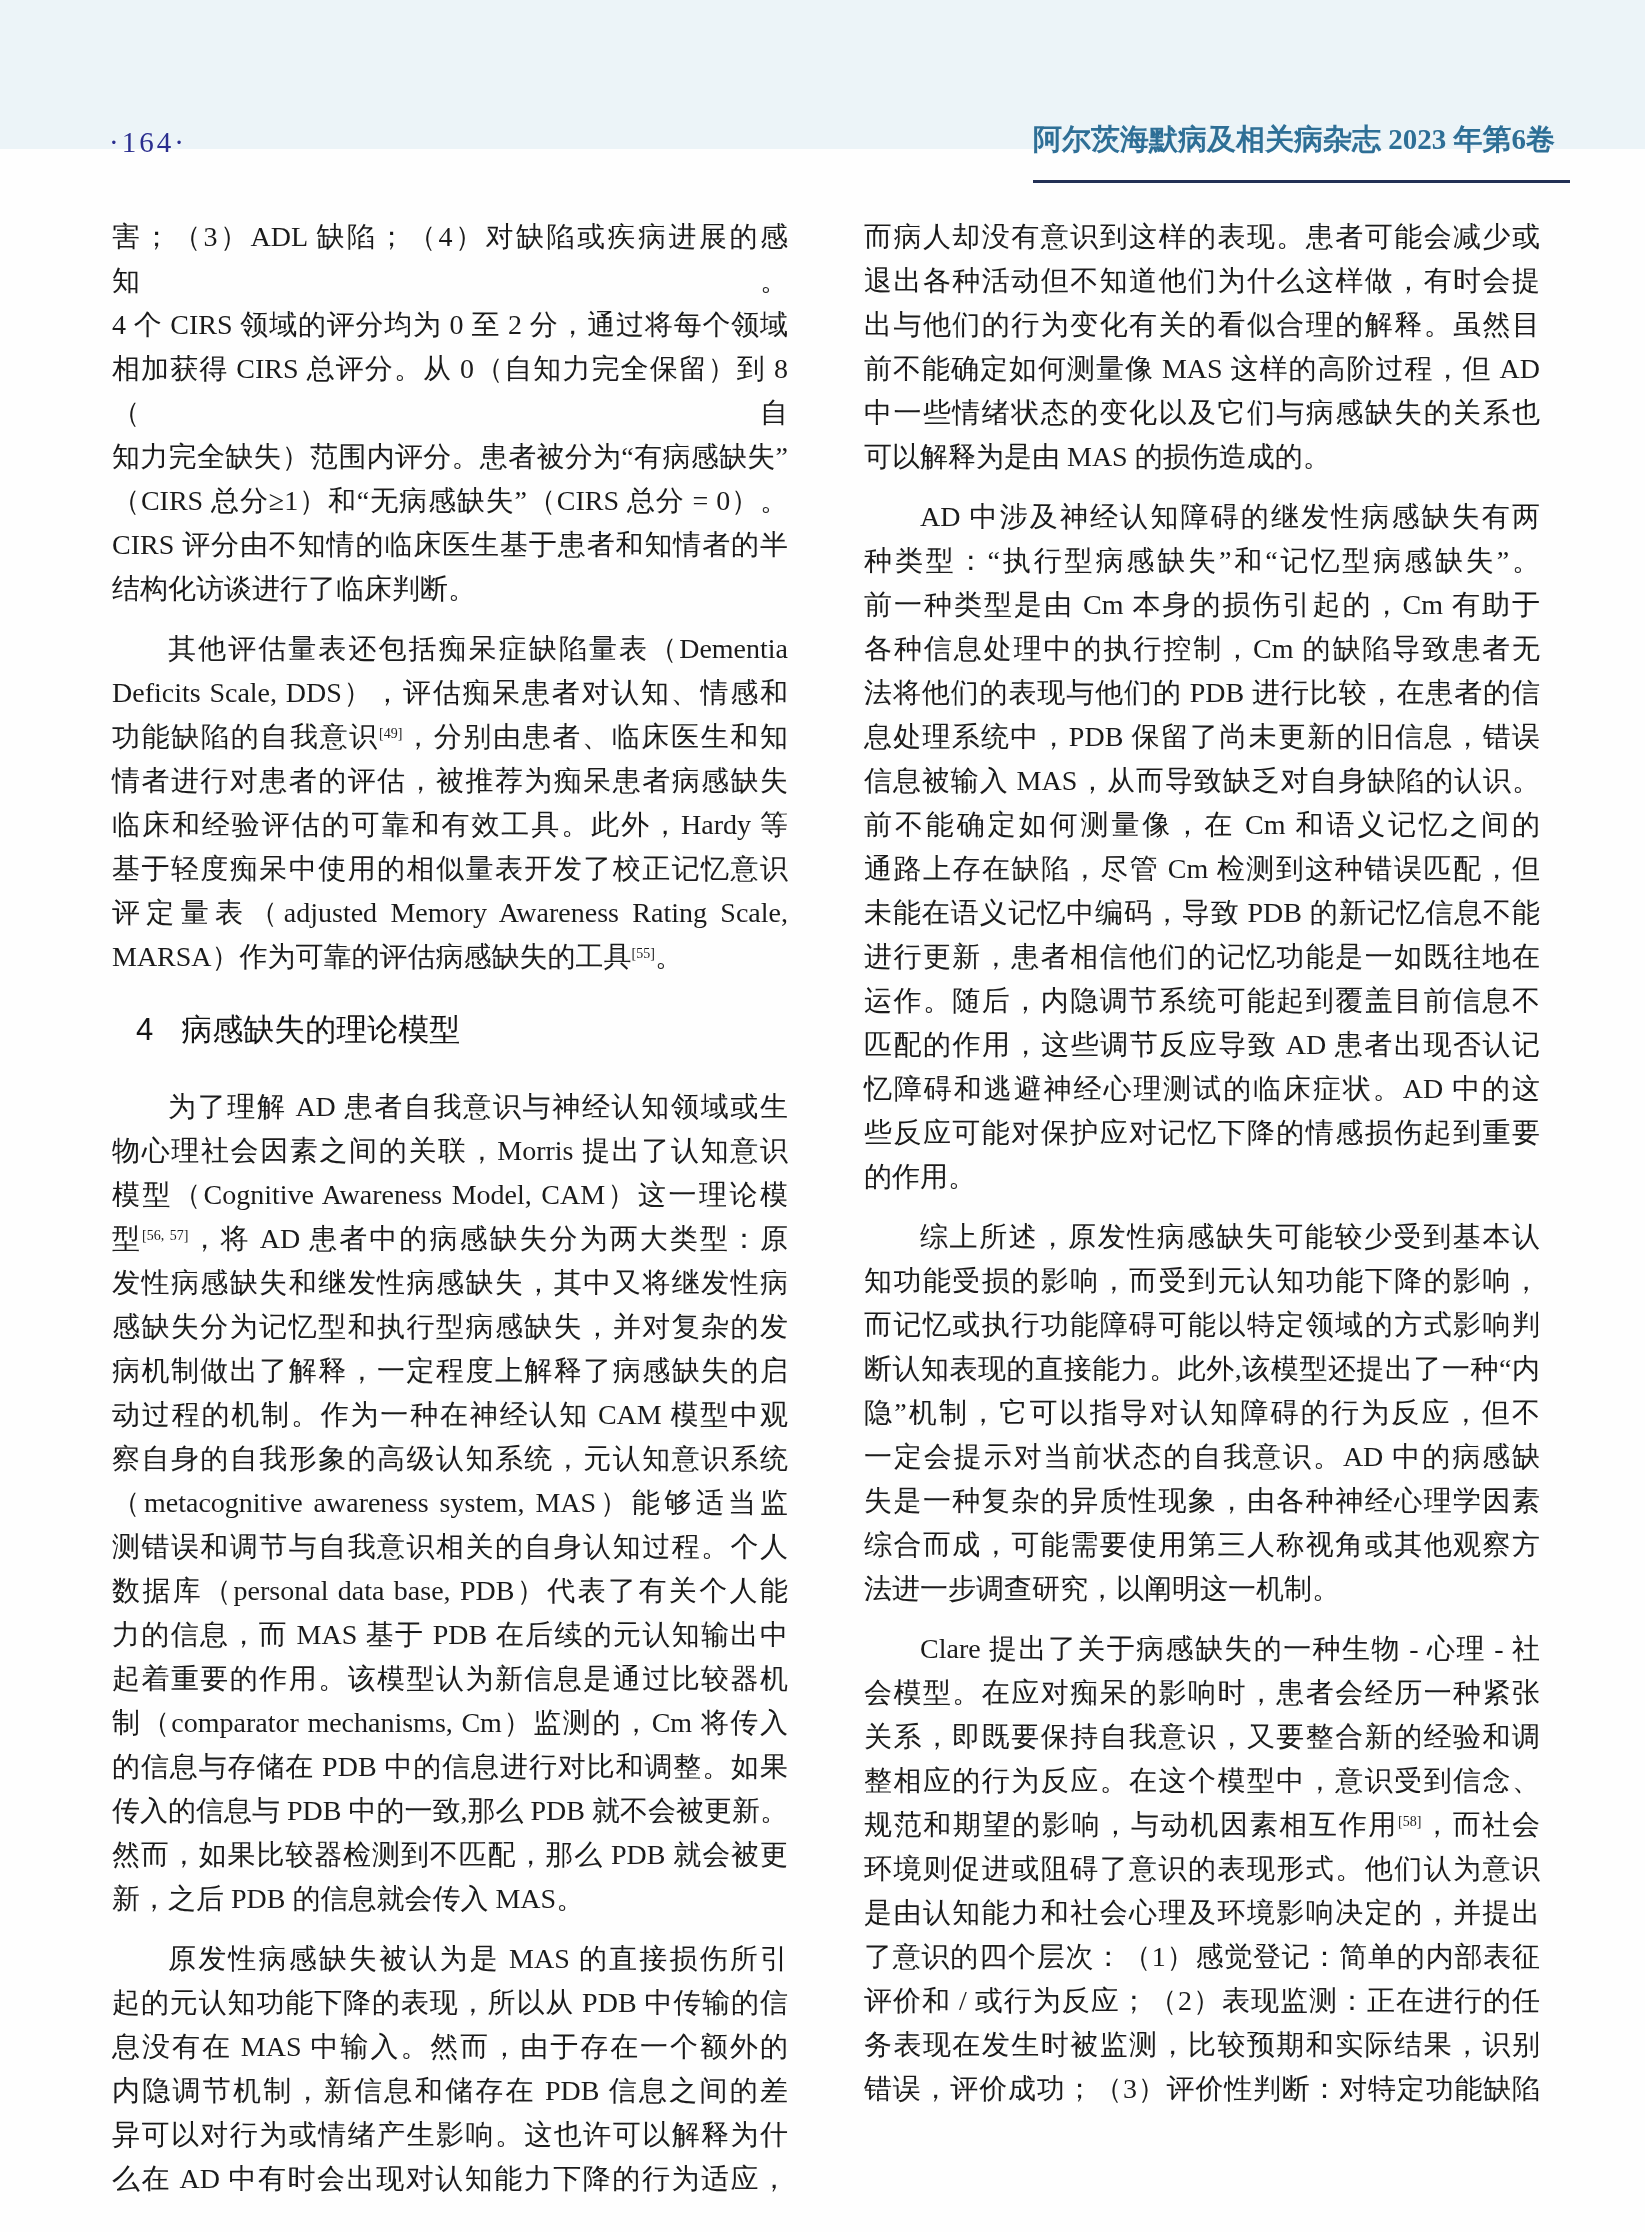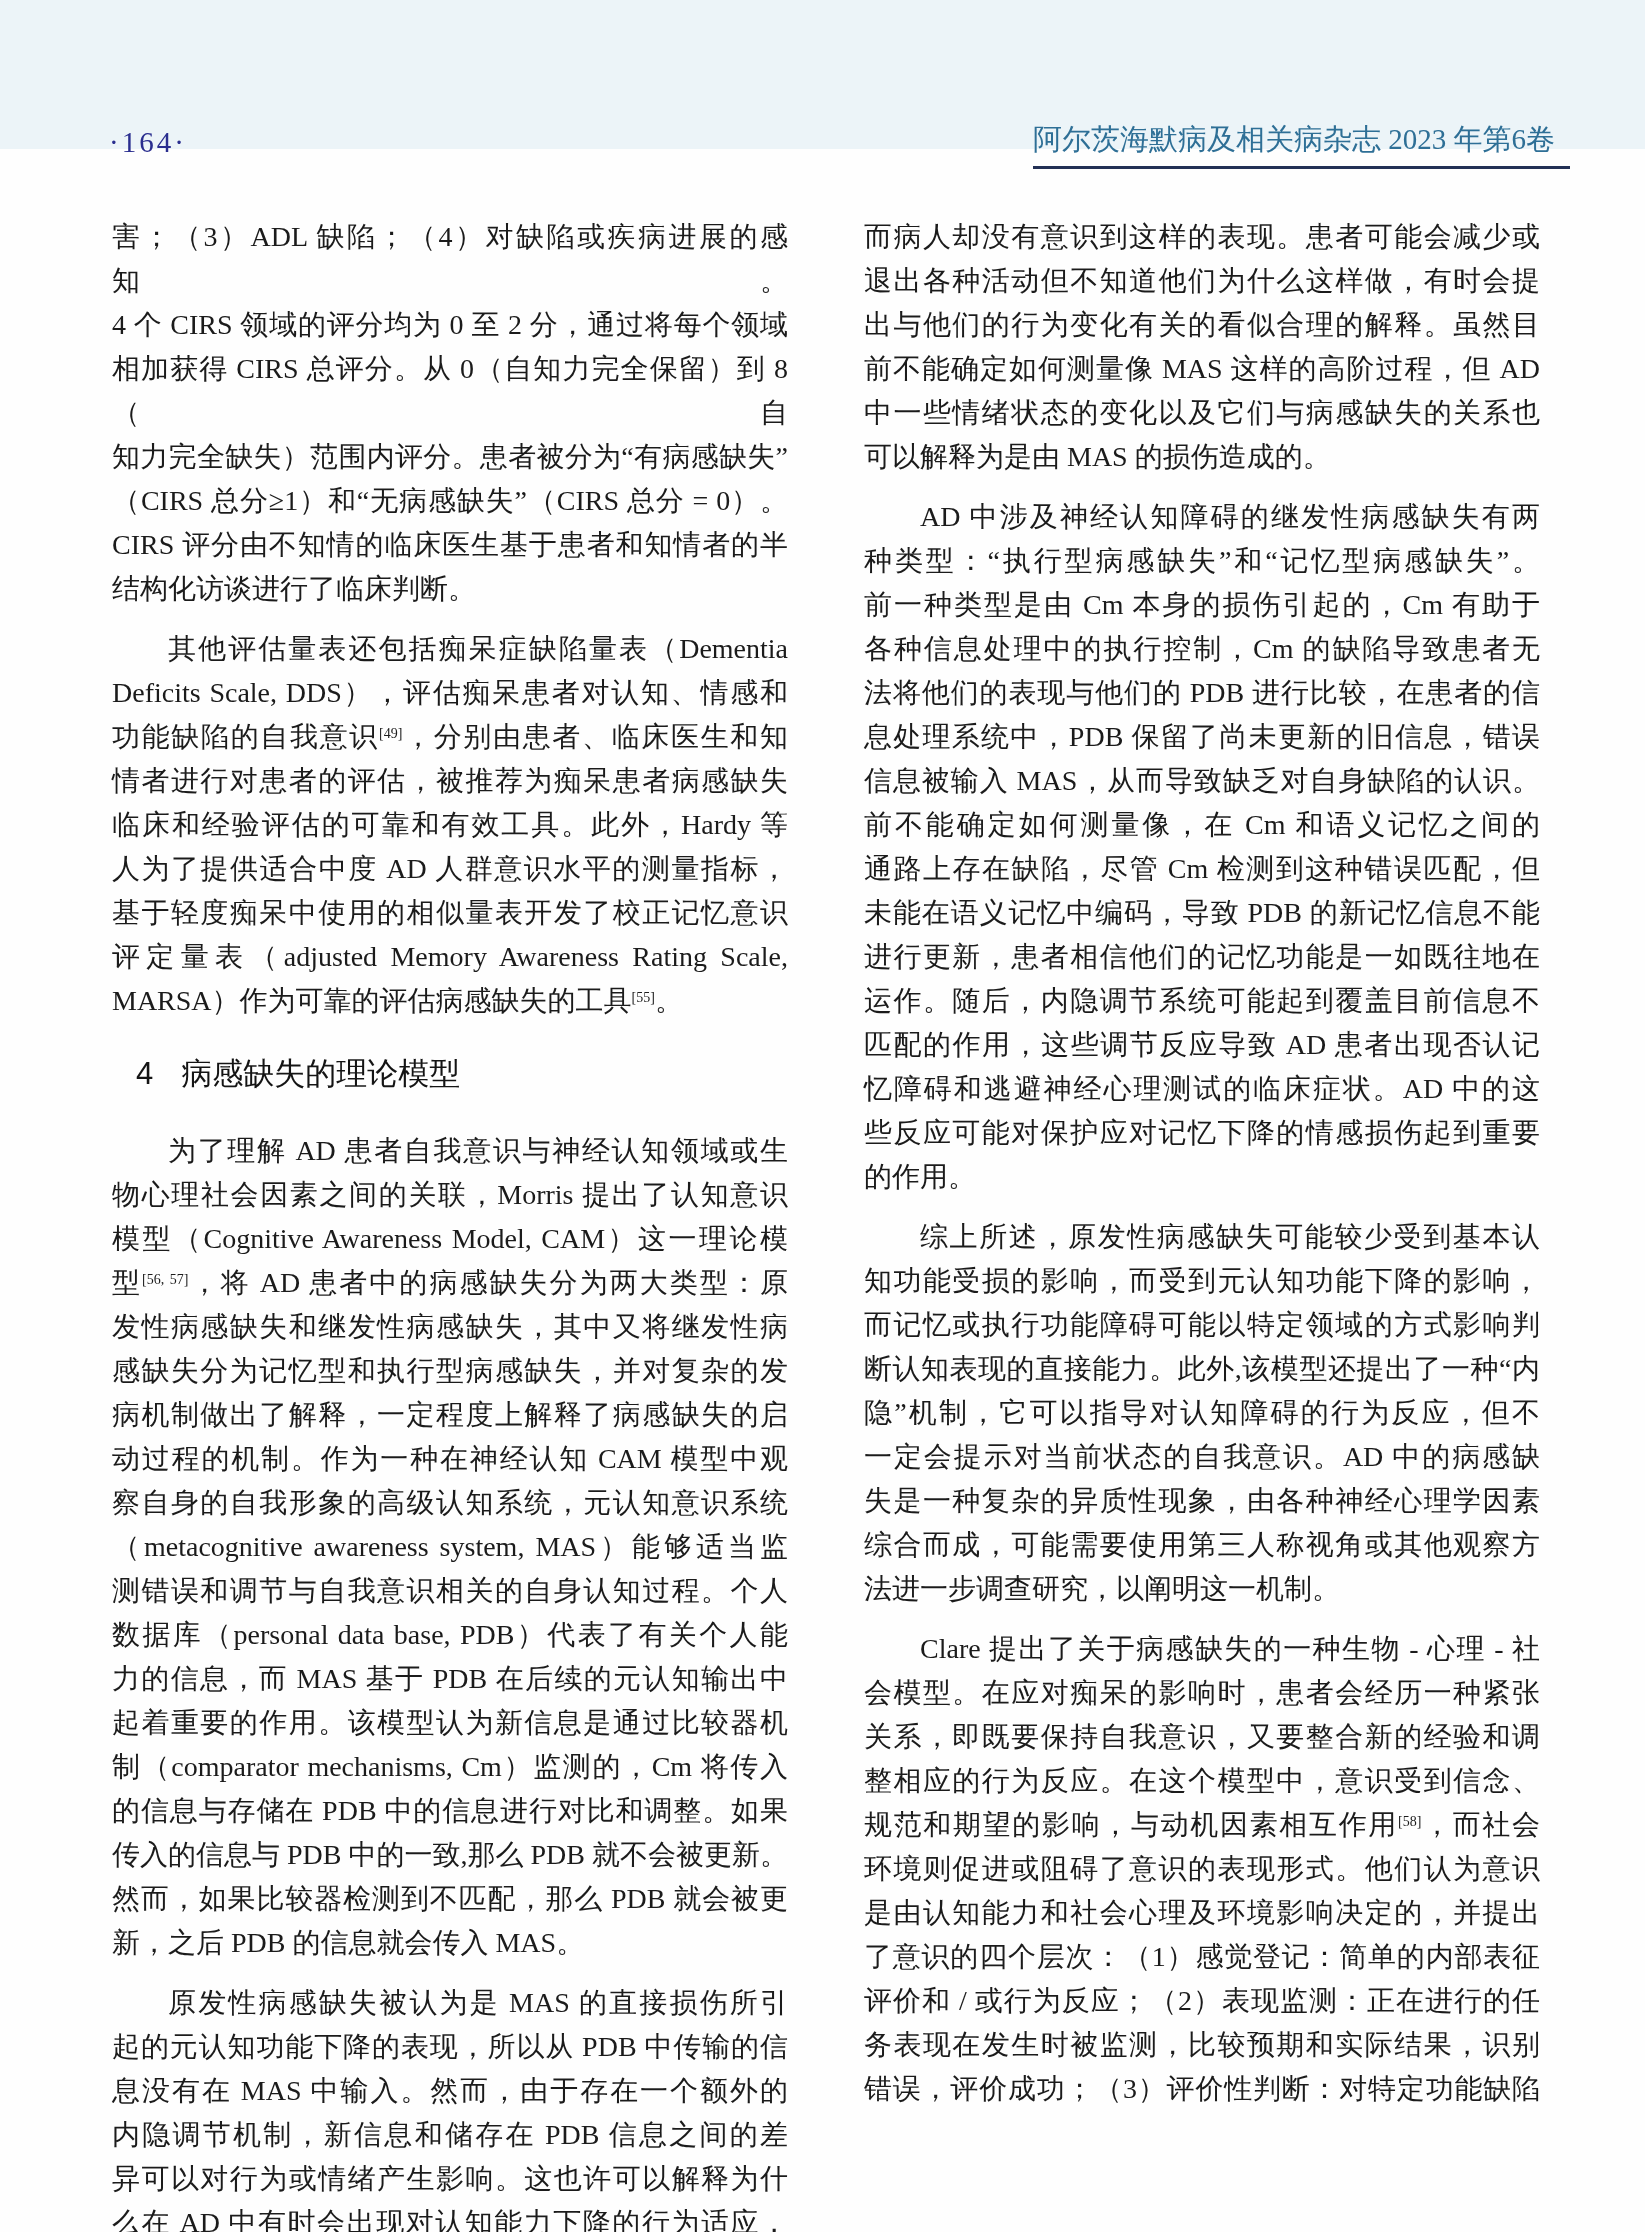--- a/index.html
+++ b/index.html
@@ -19,22 +19,23 @@
   }
   .page-num {
     position: absolute; left: 109px; top: 125px;
     font-size: 29px; line-height: 34px;
     color: #2a2e8f; letter-spacing: 3px;
   }
   .journal {
     position: absolute; left: 1033px; top: 121px; width: 537px;
     font-size: 29px; line-height: 36px; white-space: nowrap;
     color: #2e6f96;
-    padding-bottom: 9px;
+    padding-bottom: 23px;
     border-bottom: 3px solid #233055;
+    font-weight: bold;
   }
   .col {
     position: absolute; top: 199px; width: 708px;
     font-size: 28px; line-height: 44px;
   }
   .col-left  { left: 96px; }
   .col-right { left: 848px; }
   .para { margin: 16px; }
   .line {
     text-align: justify;
@@ -80,21 +81,20 @@
           <div class="line">（CIRS 总分≥1）和“无病感缺失”（CIRS 总分 = 0）。</div>
           <div class="line">CIRS 评分由不知情的临床医生基于患者和知情者的半</div>
           <div class="line end">结构化访谈进行了临床判断。</div>
         </div>
         <div class="para">
           <div class="line indent">其他评估量表还包括痴呆症缺陷量表（Dementia</div>
           <div class="line">Deficits Scale, DDS），评估痴呆患者对认知、情感和</div>
           <div class="line">功能缺陷的自我意识<sup>[49]</sup>，分别由患者、临床医生和知</div>
           <div class="line">情者进行对患者的评估，被推荐为痴呆患者病感缺失</div>
           <div class="line">临床和经验评估的可靠和有效工具。此外，Hardy 等</div>
-          <div class="line">人为了提供适合中度 AD 人群意识水平的测量指标，</div>
           <div class="line">基于轻度痴呆中使用的相似量表开发了校正记忆意识</div>
           <div class="line">评定量表（adjusted Memory Awareness Rating Scale,</div>
           <div class="line end">MARSA）作为可靠的评估病感缺失的工具<sup>[55]</sup>。</div>
         </div>
       </div>
 
     <h2 class="sec-heading">
       <span class="sec-num">4</span><span class="sec-title">病感缺失的理论模型</span>
     </h2>
 

